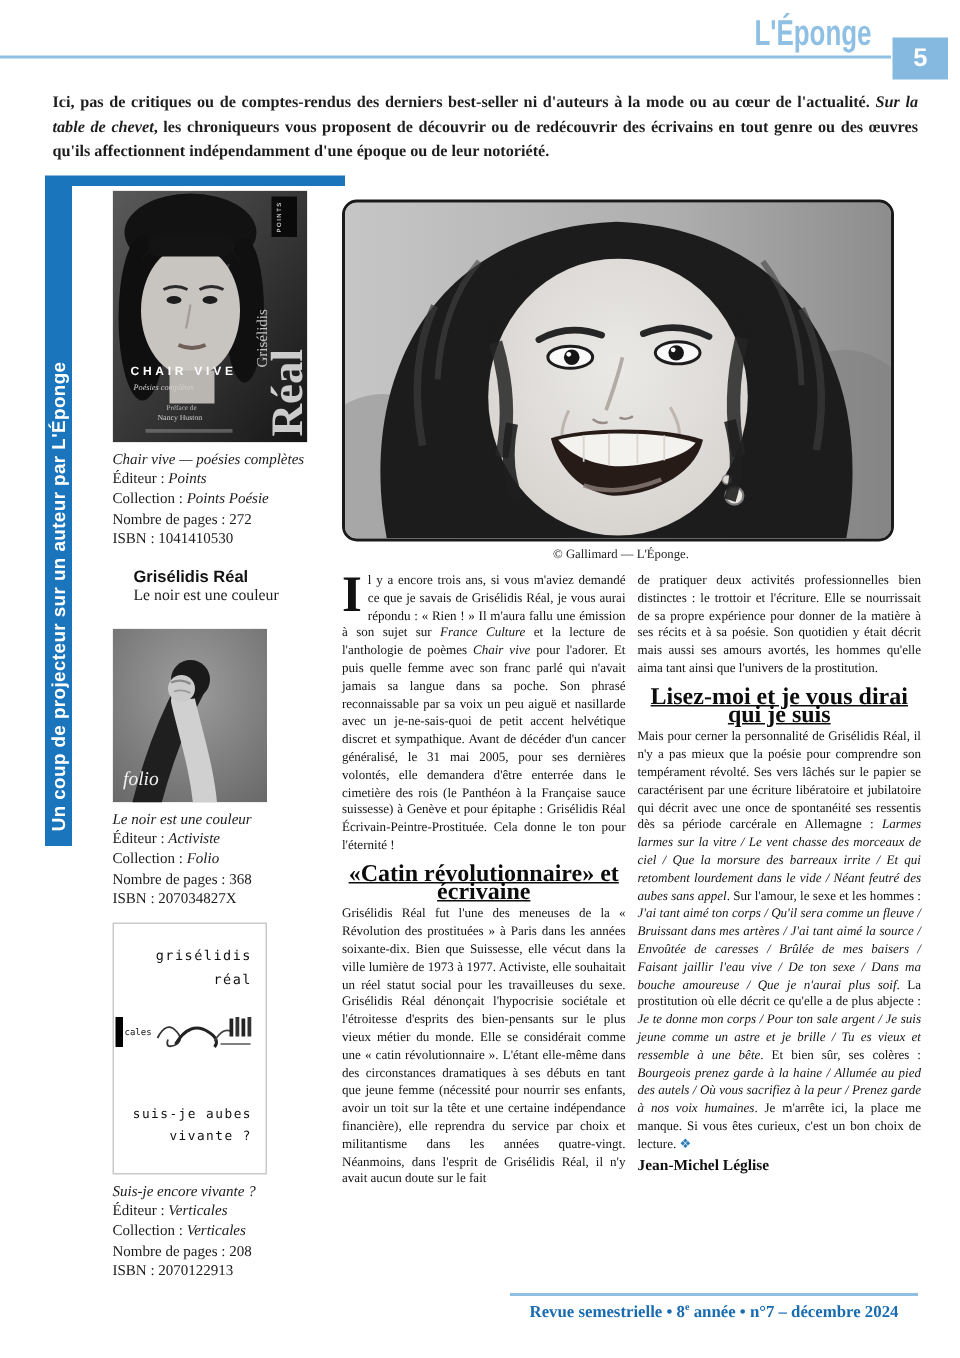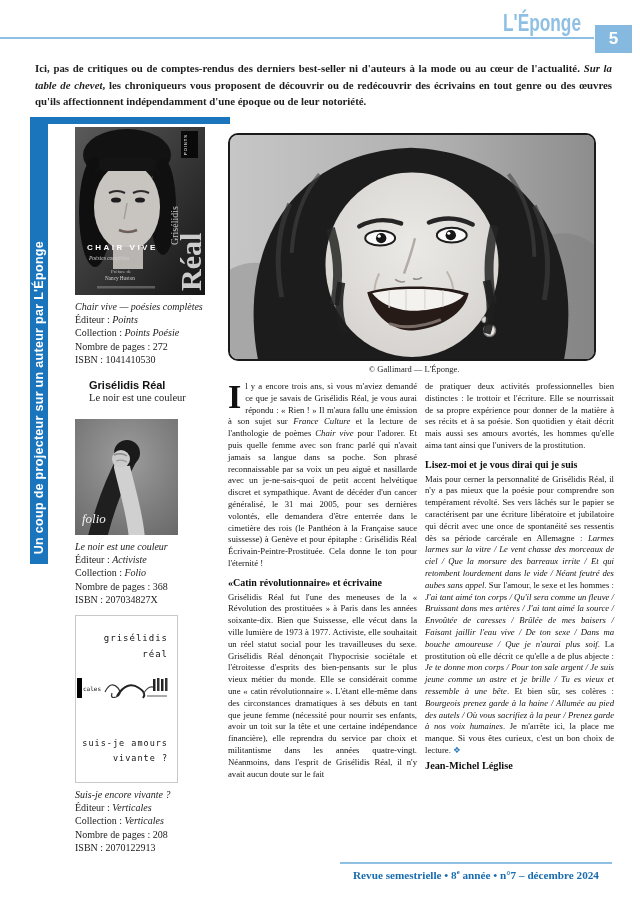--- a/index.html
+++ b/index.html
@@ -60,21 +60,21 @@
   .main { position:absolute; left:228px; top:126px; width:386px; }
   .article-title { font-weight:bold; font-size:17px; color:#3c3c3c; letter-spacing:.2px; }
   .photo-frame { margin-top:7px; width:368px; height:228px; border:2px solid #1a1a1a;
         border-radius:10px; overflow:hidden; background:#bbb; }
   .photo-frame svg { display:block; width:100%; height:100%; }
   .photo-caption { width:372px; text-align:center; font-size:8.5px; color:#222; margin-top:3px; }
   .columns { display:flex; gap:8px; margin-top:7px; }
   .col { width:189px; font-size:8.7px; line-height:11.8px; text-align:justify; color:#141414; }
   .col p { margin:0; }
   .col em { font-style:italic; }
-  .article-h { font-size:10px; font-weight:bold; text-align:left; margin:7px 0 3px; color:#0d0d0d; }
+  .article-h { font-size:16px; font-weight:bold; text-align:center; margin:7px 0 3px; color:#0d0d0d;text-decoration:underline; }
   .dropcap { float:left; font-weight:bold; font-size:34px; line-height:28px;
         padding:2px 4px 0 0; color:#111; }
   .mark { color:#2e7cb8; }
   .signature { text-align:left; font-weight:bold; font-size:10.3px; margin-top:3px; color:#111;font-family:Liberation Serif, serif; }
   sup { font-size:.6em; vertical-align:super; }
 
   
   .footer { position:absolute; left:340px; top:862px; width:272px;
         border-top:2px solid #8fc0e4; padding-top:4px; text-align:center;
         font-weight:bold; font-size:11.2px; color:#1a6cb0; }
@@ -187,21 +187,21 @@
             <path d="M14,20 q10,-16 22,-8 q8,5 4,10" stroke="#222" stroke-width="2" fill="none"></path>
             <path d="M40,18 q6,-10 12,-6" stroke="#444" stroke-width="1.2" fill="none"></path>
             <rect x="50" y="3" width="2.5" height="12" fill="#222"></rect>
             <rect x="54" y="2" width="2.5" height="13" fill="#333"></rect>
             <rect x="58" y="3" width="2.5" height="12" fill="#222"></rect>
             <rect x="62" y="2" width="2.5" height="13" fill="#333"></rect>
             <path d="M44,20 h20" stroke="#555" stroke-width="1"></path>
           </svg>
         </div>
         <div class="v-title">
-          <div>suis-je amours</div>
+          <div>suis-je aubes</div>
           <div>vivante ?</div>
         </div>
       </div>
       <div class="book-meta">
         <div class="mtitle">Suis-je encore vivante ?</div>
         <div><span>Éditeur : </span><span class="ival">Verticales</span></div>
         <div><span>Collection : </span><span class="ival">Verticales</span></div>
         <div><span>Nombre de pages : </span><span>208</span></div>
         <div><span>ISBN : </span><span>2070122913</span></div>
       </div>

